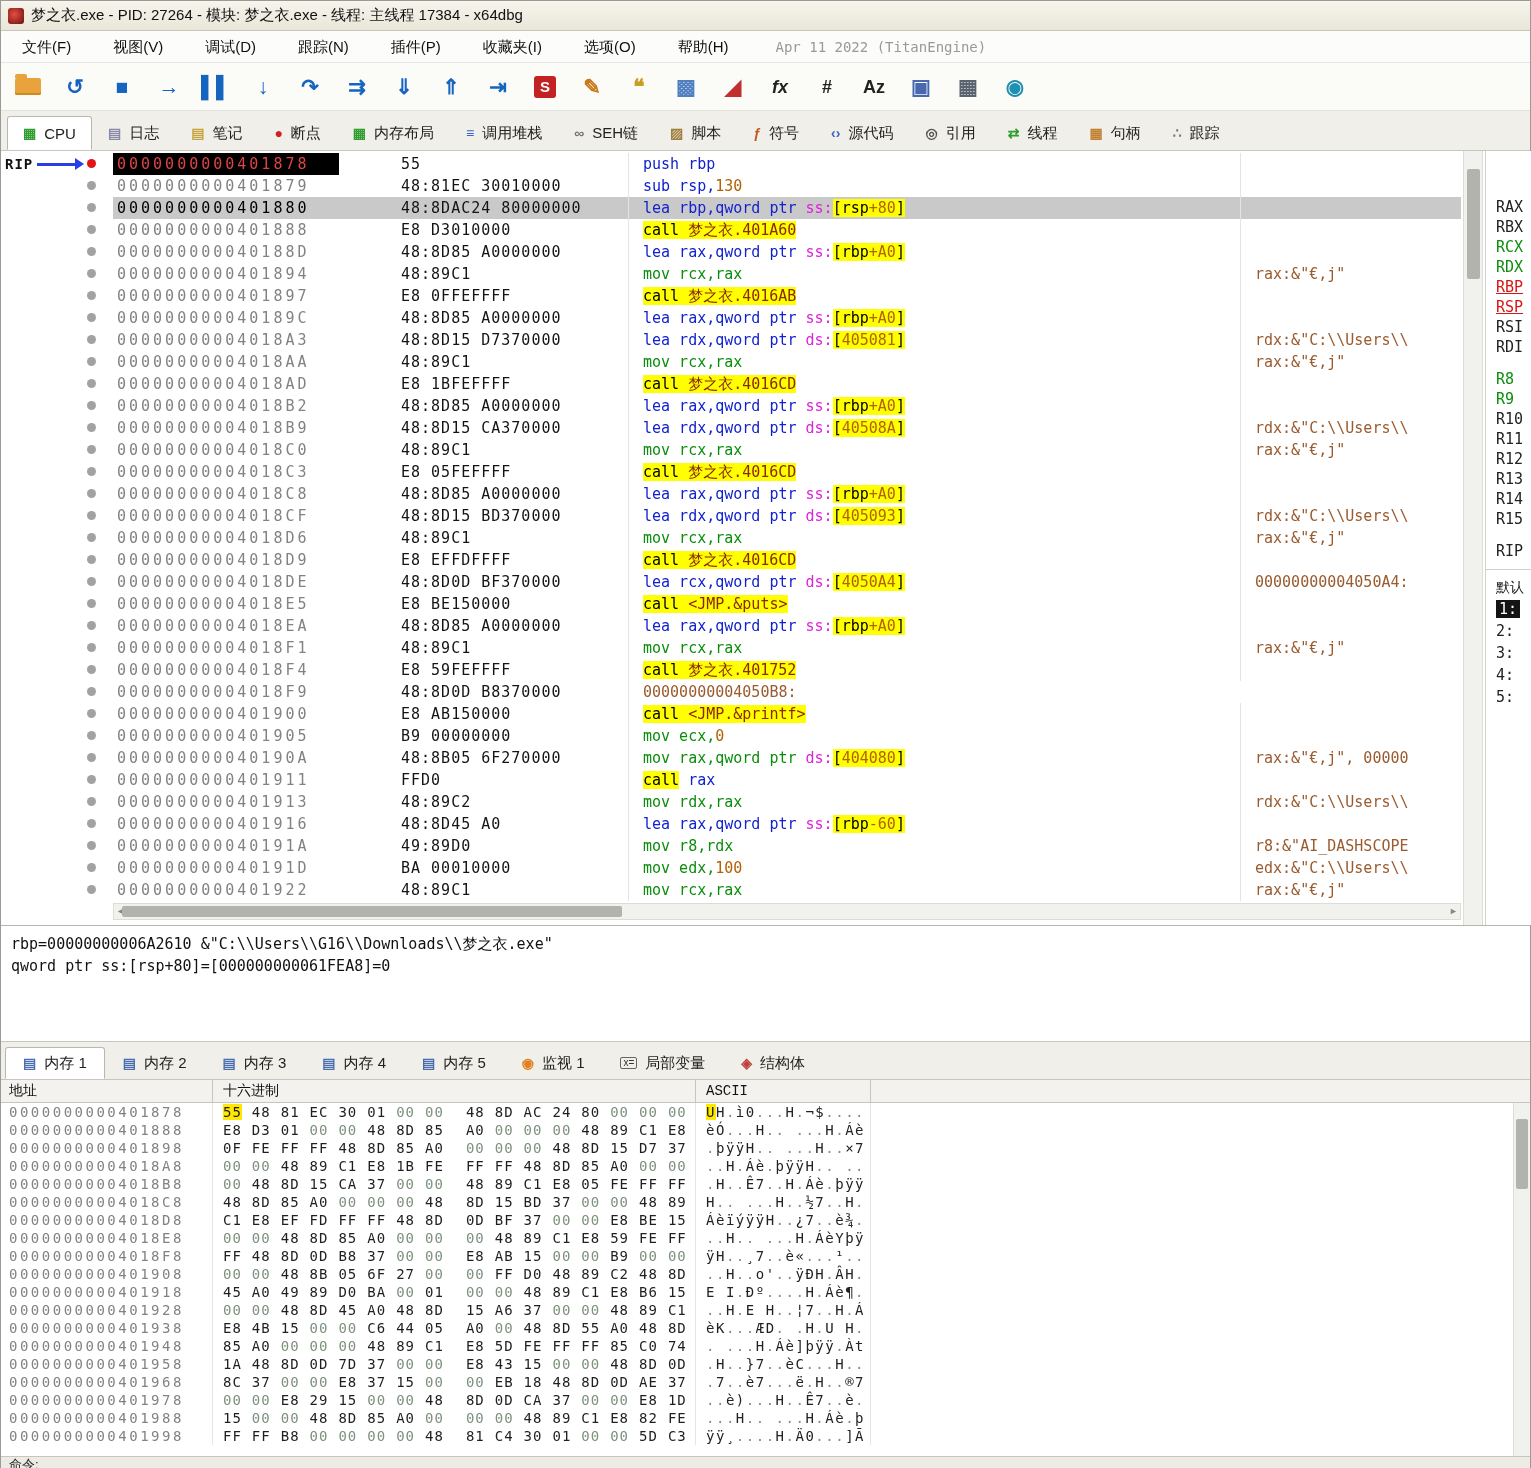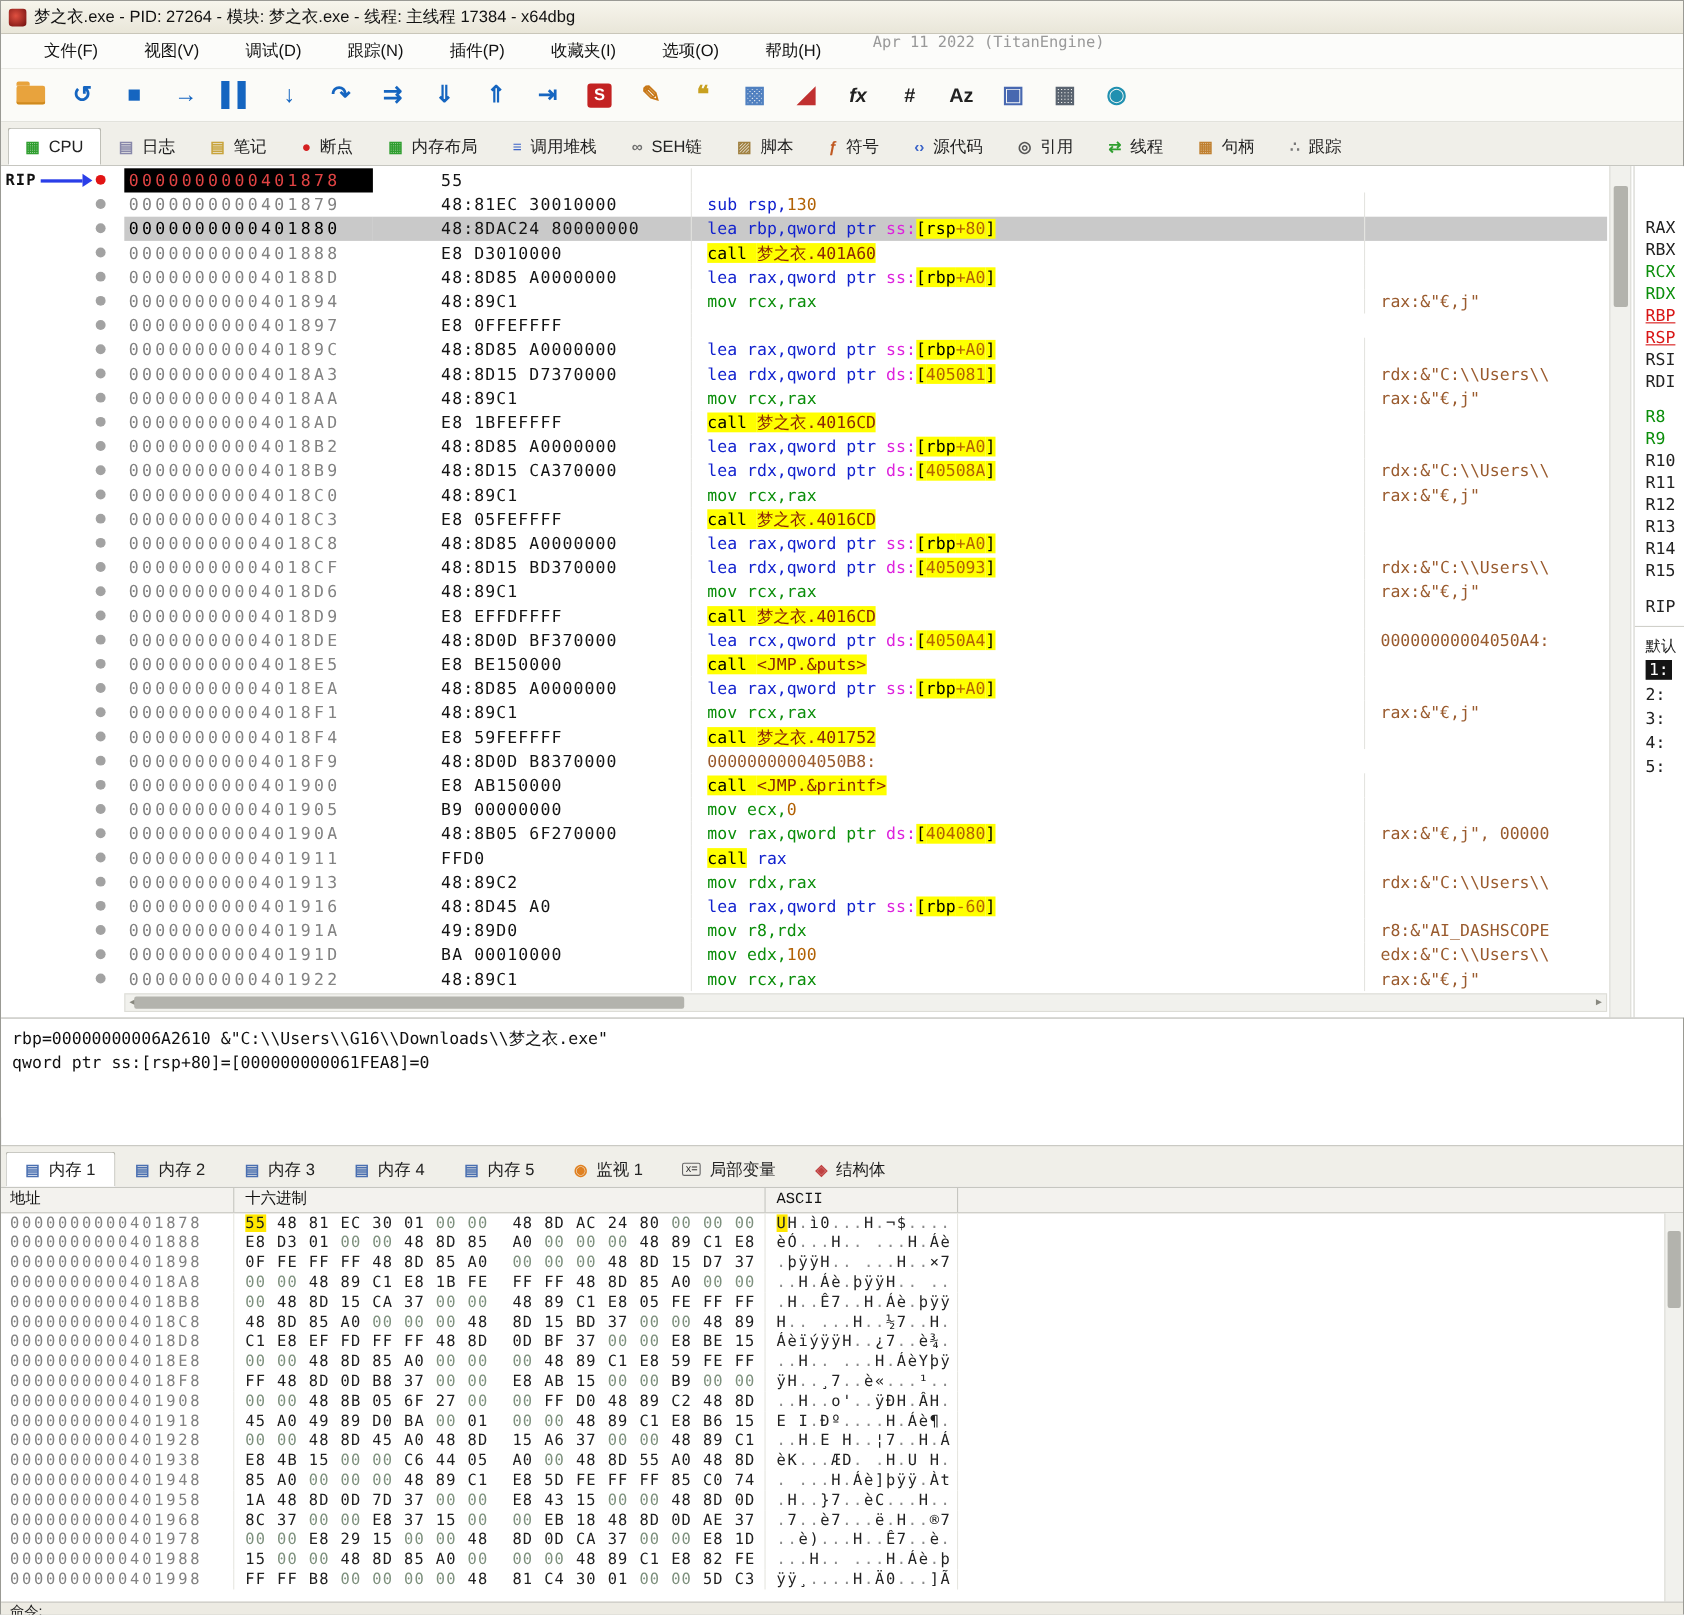--- a/index.html
+++ b/index.html
@@ -6,22 +6,22 @@
   html,body{width:1531px;height:1468px;overflow:hidden}
   body{font-family:"Liberation Sans",sans-serif;background:#fff;position:relative}
   #win{position:absolute;inset:0;border:1px solid #9a9a94;background:#fff}
 
   
   #titlebar{position:absolute;left:0;top:0;width:100%;height:30px;background:linear-gradient(#f7f5ec,#e9e6d9);
     display:flex;align-items:center;padding-left:7px;gap:7px;border-bottom:1px solid #c9c6b9;font-size:15px;color:#111}
   #appicon{width:16px;height:16px;border-radius:3px;background:radial-gradient(circle at 40% 40%,#e05040,#6e0e0e);flex:none}
 
   
-  #menubar{position:absolute;top:30px;height:32px;width:100%;background:#fcfcfa;display:flex;
-    font-size:15px;color:#111;border-bottom:1px solid #e6e6e2;padding-left:18px}
+  #menubar{position:absolute;top:30px;height:32px;width:100%;background:#fcfcfa;display:flex;align-items:center;
+    font-size:15px;color:#111;border-bottom:1px solid #e6e6e2;padding-left:0}
   .menu-item{padding:0 21px;line-height:32px}
   #build-info{color:#999;margin-left:26px;font-family:"DejaVu Sans Mono",monospace;font-size:14px}
 
   
   #toolbar{position:absolute;top:62px;height:48px;width:100%;background:#fbfbf8;display:flex;align-items:center;
     padding-left:10px;gap:13px;border-bottom:1px solid #e2e2dc}
   .tbtn{width:34px;height:36px;display:flex;align-items:center;justify-content:center;flex:none}
   .tglyph{font-size:21px;font-weight:700;line-height:1}
   .tglyph.txt{font-size:18px}
   .ic-folder{width:26px;height:17px;background:#e8a33d;border-radius:2px;position:relative;box-shadow:inset 0 -2px #cf8a1f}
@@ -262,27 +262,27 @@
       </div>
       <div class="tab">
         <span class="tab-ic" style="color: rgb(119, 119, 119);">∴</span>
         <span class="tab-label">跟踪</span>
       </div>
     </div>
 
   <div id="main">
     <div id="disasm">
         <div id="disasm-rows">
-          <div class="drow cip"><span class="gut"><span class="riplbl">RIP</span><span class="riparrow"></span><span class="dot red"></span></span><span class="addr">0000000000401878</span><span class="bytes">55</span><span class="cmt"></span></div>
+          <div class="drow cip"><span class="gut"><span class="riplbl">RIP</span><span class="riparrow"></span><span class="dot red"></span></span><span class="addr">0000000000401878</span><span class="bytes">55</span><span class="ins"><span class="tk b">push rbp</span></span><span class="cmt"></span></div>
           <div class="drow"><span class="gut"><span class="dot"></span></span><span class="addr">0000000000401879</span><span class="bytes">48:81EC 30010000</span><span class="ins"><span class="tk b">sub rsp,</span><span class="tk n">130</span></span><span class="cmt"></span></div>
           <div class="drow sel"><span class="gut"><span class="dot"></span></span><span class="addr">0000000000401880</span><span class="bytes">48:8DAC24 80000000</span><span class="ins"><span class="tk b">lea rbp,qword ptr </span><span class="tk sg">ss:</span><span class="tk hb">[rsp</span><span class="tk hn">+80</span><span class="tk hb">]</span></span><span class="cmt"></span></div>
           <div class="drow"><span class="gut"><span class="dot"></span></span><span class="addr">0000000000401888</span><span class="bytes">E8 D3010000</span><span class="ins"><span class="tk hb">call </span><span class="tk hr">梦之衣.401A60</span></span><span class="cmt"></span></div>
           <div class="drow"><span class="gut"><span class="dot"></span></span><span class="addr">000000000040188D</span><span class="bytes">48:8D85 A0000000</span><span class="ins"><span class="tk b">lea rax,qword ptr </span><span class="tk sg">ss:</span><span class="tk hb">[rbp</span><span class="tk hn">+A0</span><span class="tk hb">]</span></span><span class="cmt"></span></div>
           <div class="drow"><span class="gut"><span class="dot"></span></span><span class="addr">0000000000401894</span><span class="bytes">48:89C1</span><span class="ins"><span class="tk g">mov rcx,rax</span></span><span class="cmt">rax:&amp;"€,j"</span></div>
-          <div class="drow"><span class="gut"><span class="dot"></span></span><span class="addr">0000000000401897</span><span class="bytes">E8 0FFEFFFF</span><span class="cmt"></span></div>
+          <div class="drow"><span class="gut"><span class="dot"></span></span><span class="addr">0000000000401897</span><span class="bytes">E8 0FFEFFFF</span><span class="ins"><span class="tk hb">call </span><span class="tk hr">梦之衣.4016AB</span></span><span class="cmt"></span></div>
           <div class="drow"><span class="gut"><span class="dot"></span></span><span class="addr">000000000040189C</span><span class="bytes">48:8D85 A0000000</span><span class="ins"><span class="tk b">lea rax,qword ptr </span><span class="tk sg">ss:</span><span class="tk hb">[rbp</span><span class="tk hn">+A0</span><span class="tk hb">]</span></span><span class="cmt"></span></div>
           <div class="drow"><span class="gut"><span class="dot"></span></span><span class="addr">00000000004018A3</span><span class="bytes">48:8D15 D7370000</span><span class="ins"><span class="tk b">lea rdx,qword ptr </span><span class="tk sg">ds:</span><span class="tk hb">[</span><span class="tk hn">405081</span><span class="tk hb">]</span></span><span class="cmt">rdx:&amp;"C:\\Users\\</span></div>
           <div class="drow"><span class="gut"><span class="dot"></span></span><span class="addr">00000000004018AA</span><span class="bytes">48:89C1</span><span class="ins"><span class="tk g">mov rcx,rax</span></span><span class="cmt">rax:&amp;"€,j"</span></div>
           <div class="drow"><span class="gut"><span class="dot"></span></span><span class="addr">00000000004018AD</span><span class="bytes">E8 1BFEFFFF</span><span class="ins"><span class="tk hb">call </span><span class="tk hr">梦之衣.4016CD</span></span><span class="cmt"></span></div>
           <div class="drow"><span class="gut"><span class="dot"></span></span><span class="addr">00000000004018B2</span><span class="bytes">48:8D85 A0000000</span><span class="ins"><span class="tk b">lea rax,qword ptr </span><span class="tk sg">ss:</span><span class="tk hb">[rbp</span><span class="tk hn">+A0</span><span class="tk hb">]</span></span><span class="cmt"></span></div>
           <div class="drow"><span class="gut"><span class="dot"></span></span><span class="addr">00000000004018B9</span><span class="bytes">48:8D15 CA370000</span><span class="ins"><span class="tk b">lea rdx,qword ptr </span><span class="tk sg">ds:</span><span class="tk hb">[</span><span class="tk hn">40508A</span><span class="tk hb">]</span></span><span class="cmt">rdx:&amp;"C:\\Users\\</span></div>
           <div class="drow"><span class="gut"><span class="dot"></span></span><span class="addr">00000000004018C0</span><span class="bytes">48:89C1</span><span class="ins"><span class="tk g">mov rcx,rax</span></span><span class="cmt">rax:&amp;"€,j"</span></div>
           <div class="drow"><span class="gut"><span class="dot"></span></span><span class="addr">00000000004018C3</span><span class="bytes">E8 05FEFFFF</span><span class="ins"><span class="tk hb">call </span><span class="tk hr">梦之衣.4016CD</span></span><span class="cmt"></span></div>
           <div class="drow"><span class="gut"><span class="dot"></span></span><span class="addr">00000000004018C8</span><span class="bytes">48:8D85 A0000000</span><span class="ins"><span class="tk b">lea rax,qword ptr </span><span class="tk sg">ss:</span><span class="tk hb">[rbp</span><span class="tk hn">+A0</span><span class="tk hb">]</span></span><span class="cmt"></span></div>
           <div class="drow"><span class="gut"><span class="dot"></span></span><span class="addr">00000000004018CF</span><span class="bytes">48:8D15 BD370000</span><span class="ins"><span class="tk b">lea rdx,qword ptr </span><span class="tk sg">ds:</span><span class="tk hb">[</span><span class="tk hn">405093</span><span class="tk hb">]</span></span><span class="cmt">rdx:&amp;"C:\\Users\\</span></div>

